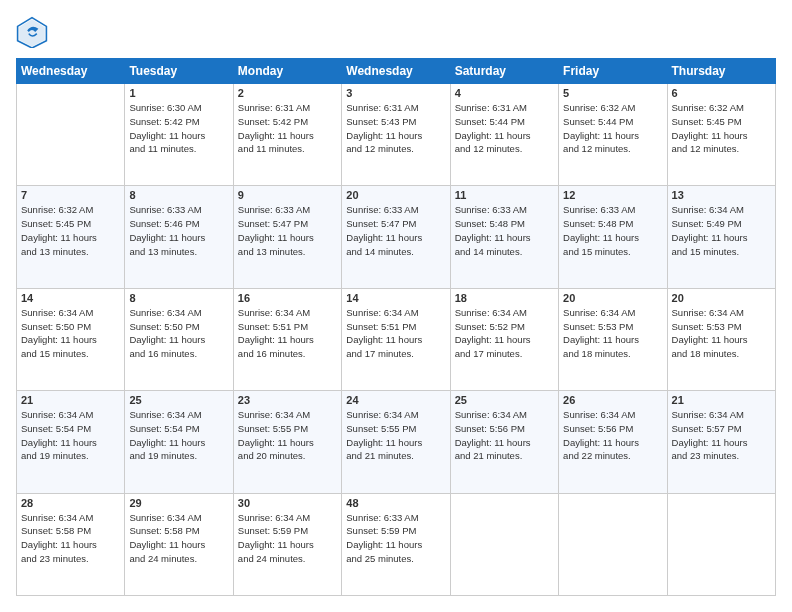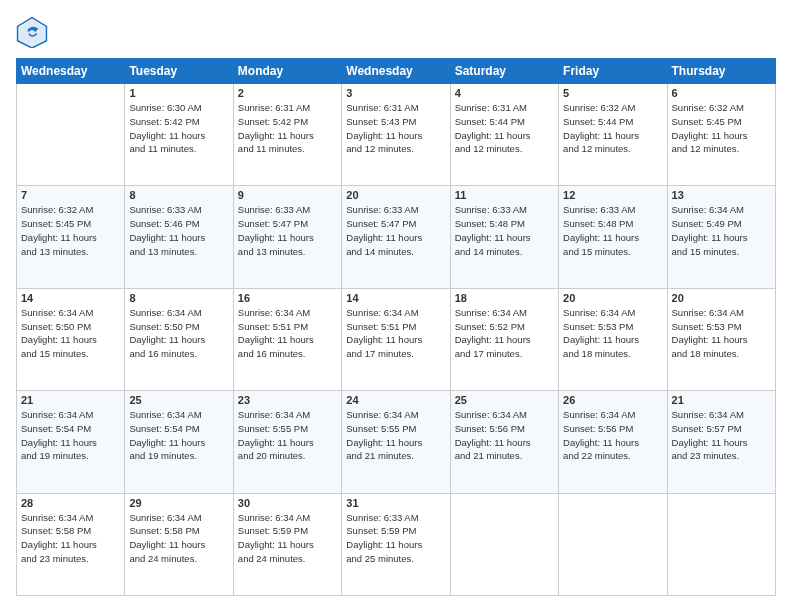--- a/index.html
+++ b/index.html
@@ -355,21 +355,21 @@
 and 24 minutes.</div>
           </td>
           <td>
             <span class="day-num">30</span>
             <div class="cell-info" style="white-space: pre-line;">Sunrise: 6:34 AM
 Sunset: 5:59 PM
 Daylight: 11 hours
 and 24 minutes.</div>
           </td>
           <td>
-            <span class="day-num">31</span>
+            <span class="day-num">48</span>
             <div class="cell-info" style="white-space: pre-line;">Sunrise: 6:33 AM
 Sunset: 5:59 PM
 Daylight: 11 hours
 and 25 minutes.</div>
           </td>
           <td class="empty"></td>
           <td class="empty"></td>
           <td class="empty"></td>
         </tr>
       </tbody>

